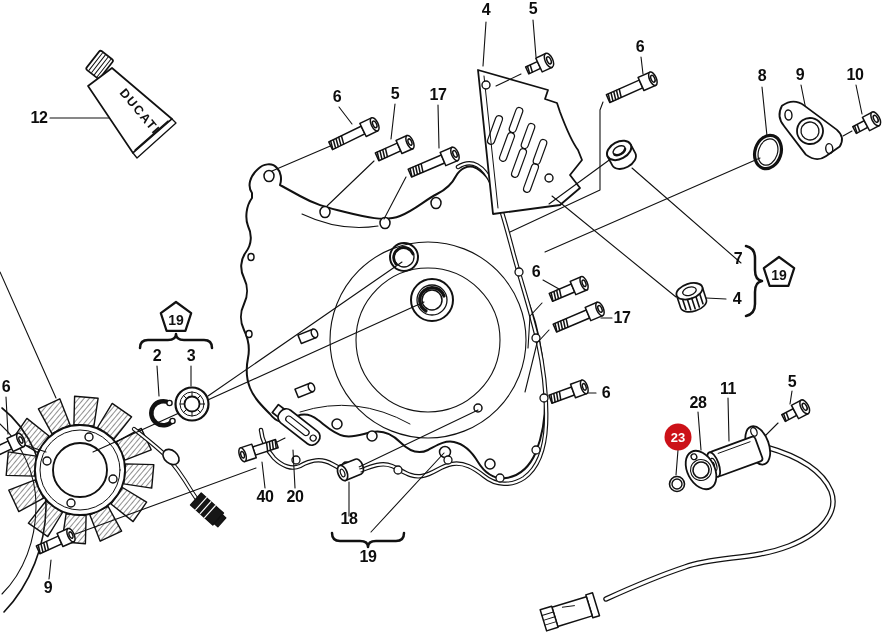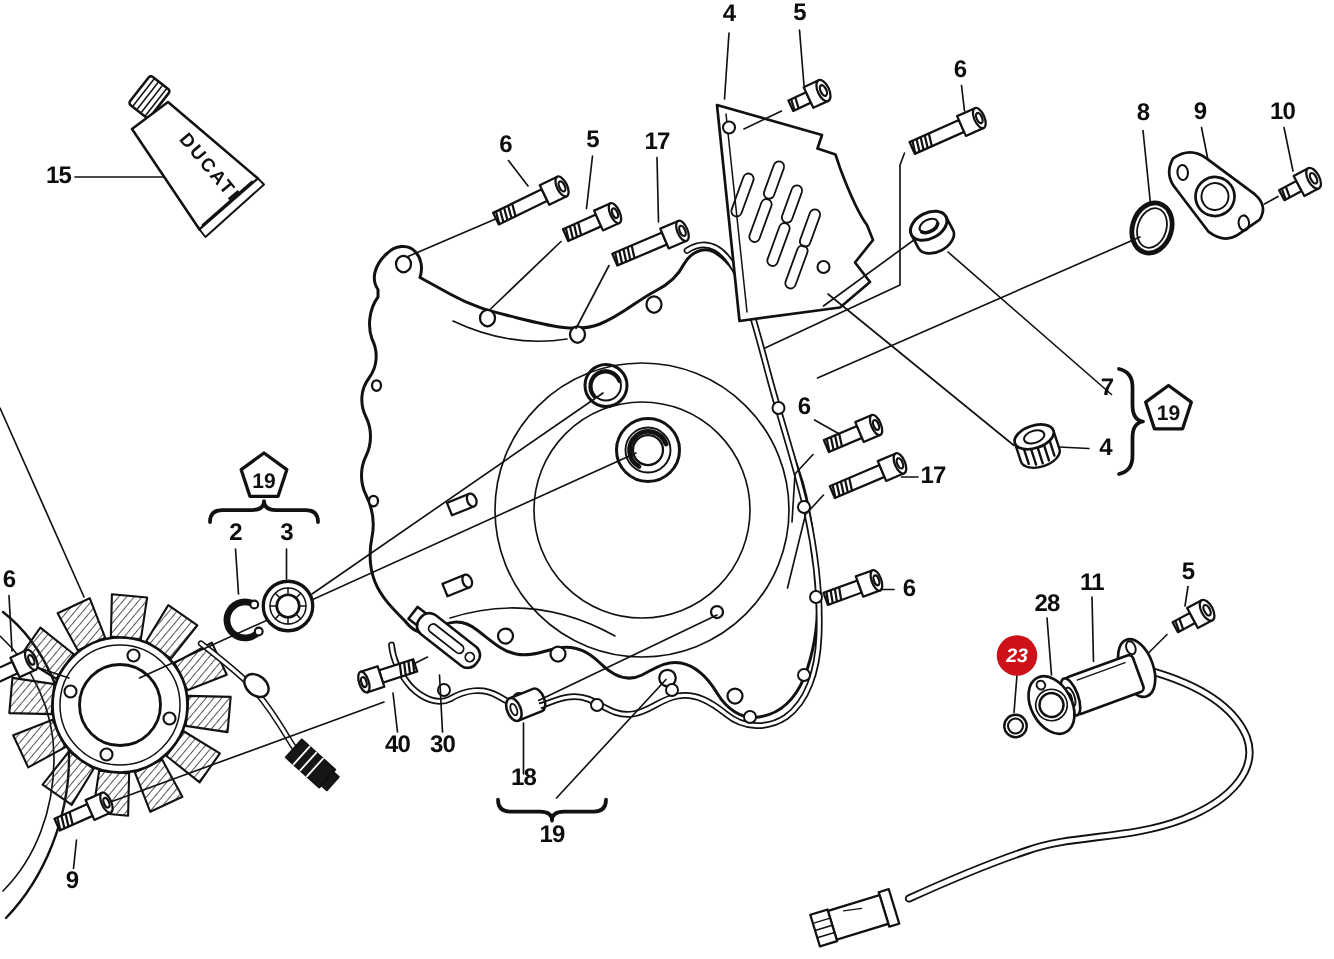--- a/index.html
+++ b/index.html
@@ -379,41 +379,41 @@
         <text class="pent-text" x="176" y="325" text-anchor="middle" fill="#111" stroke="none">19</text>
       </g>
       <g stroke-width="2.2">
         <polygon points="779,257 794.2,268.1 788.4,285.9 769.6,285.9 763.8,268.1" fill="#fff"></polygon>
         <text class="pent-text" x="779" y="280" text-anchor="middle" fill="#111" stroke="none">19</text>
       </g>
     </g>
   </g>
 </svg>
 
-<div class="callout" style="left:39px;top:118px">15</div>
+<div class="callout" style="left:39px;top:118px">12</div>
 <div class="callout" style="left:486px;top:10px">4</div>
 <div class="callout" style="left:533px;top:9px">5</div>
 <div class="callout" style="left:337px;top:97px">6</div>
 <div class="callout" style="left:395px;top:94px">5</div>
 <div class="callout" style="left:438px;top:95px">17</div>
 <div class="callout" style="left:640px;top:47px">6</div>
 <div class="callout" style="left:762px;top:76px">8</div>
 <div class="callout" style="left:800px;top:75px">9</div>
 <div class="callout" style="left:855px;top:75px">10</div>
 <div class="callout" style="left:738px;top:259px">7</div>
 <div class="callout" style="left:737px;top:299px">4</div>
 <div class="callout" style="left:536px;top:272px">6</div>
 <div class="callout" style="left:622px;top:318px">17</div>
 <div class="callout" style="left:606px;top:393px">6</div>
 <div class="callout" style="left:157px;top:356px">2</div>
 <div class="callout" style="left:191px;top:356px">3</div>
 <div class="callout" style="left:6px;top:387px">6</div>
 <div class="callout" style="left:48px;top:588px">9</div>
 <div class="callout" style="left:265px;top:497px">40</div>
-<div class="callout" style="left:295px;top:497px">30</div>
+<div class="callout" style="left:295px;top:497px">20</div>
 <div class="callout" style="left:349px;top:519px">18</div>
 <div class="callout" style="left:368px;top:557px">19</div>
 <div class="callout" style="left:698px;top:403px">28</div>
 <div class="callout" style="left:728px;top:389px">11</div>
 <div class="callout" style="left:792px;top:382px">5</div>
-<div class="badge" style="left: 678px; top: 437px; background: rgb(204, 17, 24); font-style: italic;">23</div>
+<div class="badge" style="left: 678px; top: 437px; background: rgb(204, 17, 24);">23</div>
 
 </div>
 
 </body></html>

